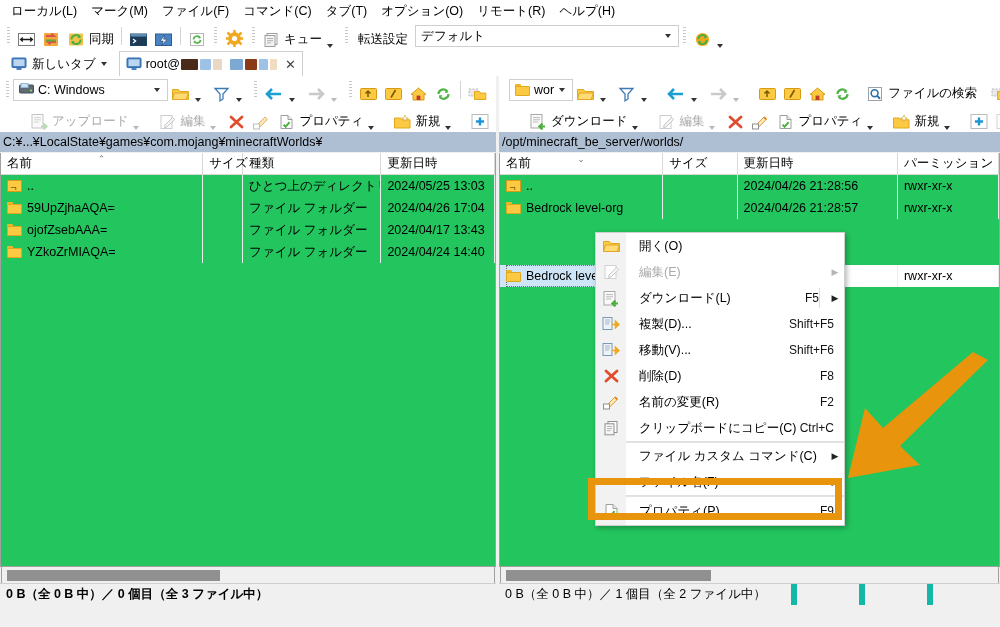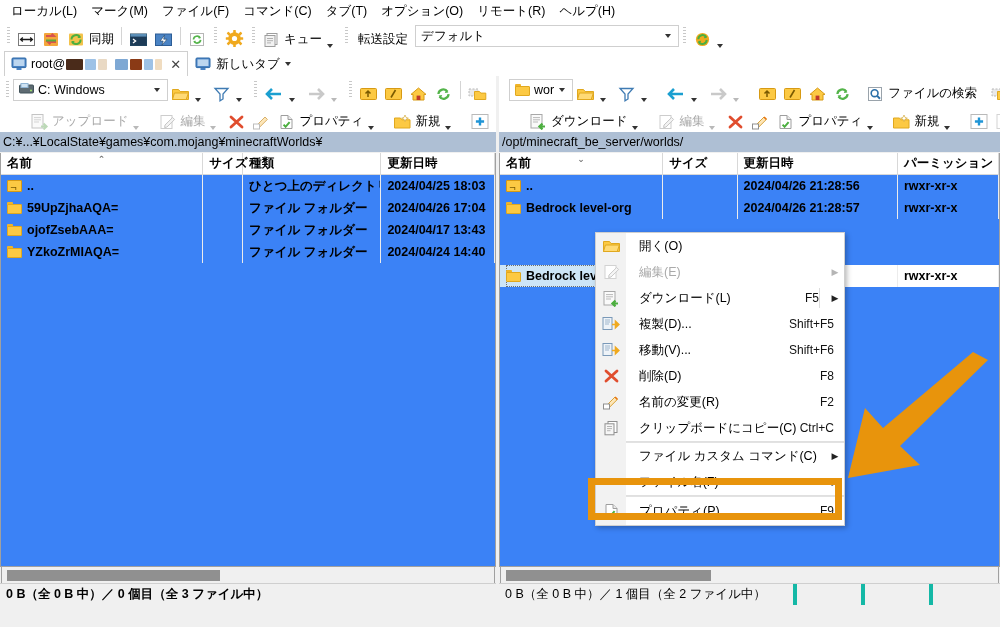--- a/index.html
+++ b/index.html
@@ -46,22 +46,22 @@
 
   .ptb{height:27px;display:flex;align-items:center;background:#ffffff;padding-left:2px;overflow:hidden;}
   .ptb2{height:29px;display:flex;align-items:center;background:#ffffff;padding-left:18px;overflow:hidden;}
   .dim{color:#aaaaaa;}
 
   
   .pathbar{height:20px;background:#aebfd4;display:flex;align-items:center;
            font-size:12.5px;color:#000;padding-left:3px;white-space:nowrap;overflow:hidden;}
 
   
-  .flist{position:absolute;left:0;right:0;top:77px;bottom:38px;background:#3b82f6;
-         border:1px solid #a0a0a0;border-top:none;overflow:hidden;font-weight:bold;}
+  .flist{position:absolute;left:0;right:0;top:77px;bottom:38px;background:#22c55e;
+         border:1px solid #a0a0a0;border-top:none;overflow:hidden;}
   .hdr{display:flex;height:21px;background:#fff;border-bottom:1px solid #d8d8d8;font-size:12.5px;}
   .hdr .hc{position:relative;display:flex;align-items:center;padding-left:6px;
            border-right:1px solid #d8d8d8;box-sizing:border-box;white-space:nowrap;}
   .hdr .hc.r{justify-content:flex-start;padding-right:8px;}
   .sortmark{position:absolute;left:50%;top:1px;font-size:9px;color:#777;transform:translateX(-50%);}
   .rows{position:relative;}
   .row{display:flex;height:22px;align-items:center;font-size:12.5px;box-sizing:border-box;}
   .row.sel{background:#cde5f7;margin-top:46px;}
   .row.sel .cname{outline:1px dotted #6f6f6f;outline-offset:-1px;}
   .cell{padding-left:6px;box-sizing:border-box;white-space:nowrap;overflow:hidden;
@@ -82,21 +82,21 @@
      transform:scaleX(-1);}
 
   
   .hscroll{position:absolute;left:1px;right:1px;bottom:20px;height:17px;background:#f0f0f0;
            border:1px solid #a0a0a0;border-top:none;}
   .hthumb{position:absolute;top:3px;height:11px;background:#909090;}
 
   
   .status{position:absolute;left:0;bottom:0;height:21px;display:flex;align-items:center;
           font-size:12.5px;background:#f0f0f0;border-top:1px solid #cfcfcf;}
-  .status .sp{padding-left:6px;border-right:4px solid #14b8a6;height:21px;line-height:21px;
+  .status .sp{padding-left:6px;border-right:6px solid #14b8a6;height:21px;line-height:21px;
               box-sizing:border-box;white-space:nowrap;overflow:hidden;}
 
   
   .ctxmenu{position:absolute;left:595px;top:232px;width:248px;background:#14b8a6;
            border:1px solid #cfcfcf;box-shadow:2px 2px 5px rgba(0,0,0,.28);z-index:50;}
   .ctxgut{position:absolute;left:0;top:0;bottom:0;width:30px;background:#f2f2f2;}
   .ci{position:relative;display:flex;align-items:center;height:26px;background:#fff;
       margin-left:30px;font-size:12.5px;}
   .ci .ctext{padding-left:13px;white-space:nowrap;}
   .ci .ckey{margin-left:auto;padding-right:10px;color:#111;font-size:12px;white-space:nowrap;}
@@ -233,46 +233,46 @@
         <circle cx="9.5" cy="8.5" r="6.6" fill="#f0a91e"></circle>
         <path d="M5.3 8.2a4.3 4.3 0 0 1 8-2M13.7 8.9a4.3 4.3 0 0 1-8 2" stroke="#4caf3f" fill="none" stroke-width="2"></path>
         <path d="M12.2 4.3 14 7l-3.2.3z" fill="#4caf3f"></path>
         <path d="M6.8 12.8 5 10.1l3.2-.3z" fill="#4caf3f"></path>
       </svg>
       <div class="caret"></div>
     </div>
   </div>
 
   <div class="tabbar">
+    <div class="tab newtab">
+      <svg width="16" height="14" viewBox="0 0 16 14">
+        <rect x="1" y="1" width="14" height="9.6" rx="1" fill="#4a83c4" stroke="#2f6aa8"></rect>
+        <rect x="2.5" y="2.4" width="11" height="6.6" fill="#bcd6ef"></rect>
+        <rect x="5.5" y="11" width="5" height="2" fill="#4a83c4"></rect>
+      </svg>
+      <span style="margin-left:5px">新しいタブ</span>
+      <div class="caret"></div>
+    </div>
     <div class="tab">
       <svg width="16" height="14" viewBox="0 0 16 14">
         <rect x="1" y="1" width="14" height="9.6" rx="1" fill="#4a83c4" stroke="#2f6aa8"></rect>
         <rect x="2.5" y="2.4" width="11" height="6.6" fill="#bcd6ef"></rect>
         <rect x="5.5" y="11" width="5" height="2" fill="#4a83c4"></rect>
       </svg>
       <span style="margin-left:4px">root@</span>
       <span class="blur" style="width:17px;background:#4a2b1a;"></span>
       <span class="blur" style="width:11px;background:#9ec2e6;"></span>
       <span class="blur" style="width:9px;background:#e9d9c4;"></span>
       <span class="blur" style="width:4px;background:#fff;"></span>
       <span class="blur" style="width:13px;background:#7ea8d4;"></span>
       <span class="blur" style="width:12px;background:#8a3a16;"></span>
       <span class="blur" style="width:9px;background:#9ec2e6;"></span>
       <span class="blur" style="width:7px;background:#f0dcc0;"></span>
       <span class="tabx">✕</span>
     </div>
-    <div class="tab newtab">
-      <svg width="16" height="14" viewBox="0 0 16 14">
-        <rect x="1" y="1" width="14" height="9.6" rx="1" fill="#4a83c4" stroke="#2f6aa8"></rect>
-        <rect x="2.5" y="2.4" width="11" height="6.6" fill="#bcd6ef"></rect>
-        <rect x="5.5" y="11" width="5" height="2" fill="#4a83c4"></rect>
-      </svg>
-      <span style="margin-left:5px">新しいタブ</span>
-      <div class="caret"></div>
-    </div>
   </div>
 
   <div class="panels">
     <div class="splitter"></div>
 
     <div class="panel left">
 
       <div class="ptb">
         <div class="grip"></div>
         <div class="combo" style="width:146px;">
@@ -436,21 +436,21 @@
 
           <div class="row">
             <div class="cell" style="width:205px">
                 <span class="cname">
               <span class="ico-up"></span>
               <span>..</span>
                 </span>
               </div>
             <div class="cell r" style="width:40px"></div>
             <div class="cell" style="width:140px">ひとつ上のディレクトリ</div>
-            <div class="cell" style="width:115px">2024/04/25 18:03</div>
+            <div class="cell" style="width:115px">2024/05/25 13:03</div>
           </div>
 
           <div class="row">
             <div class="cell" style="width:205px">
                 <span class="cname">
               <span class="ico-folder"></span>
               <span>59UpZjhaAQA=</span>
                 </span>
               </div>
             <div class="cell r" style="width:40px"></div>

